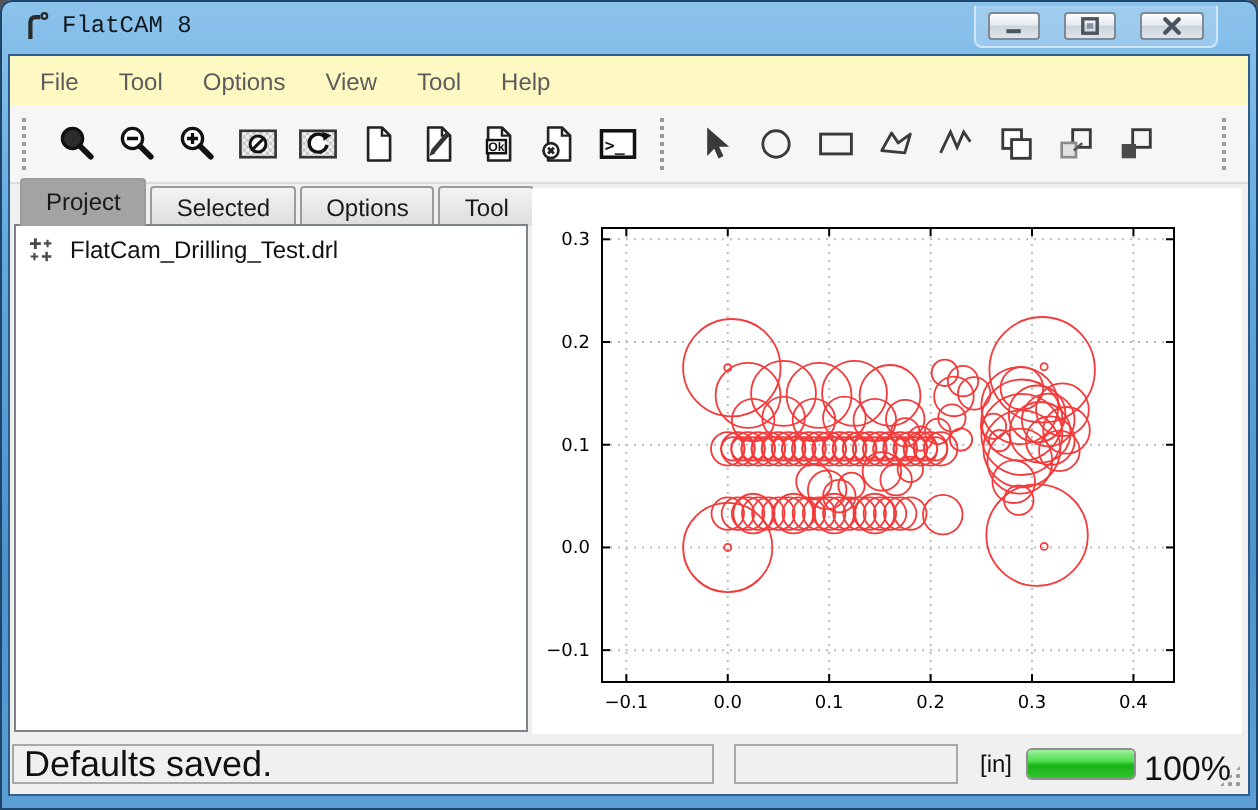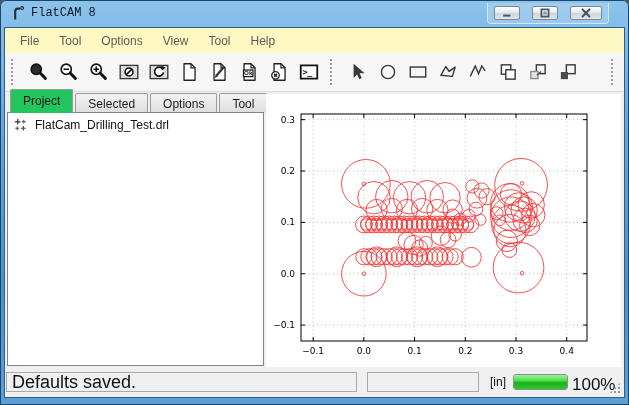--- a/index.html
+++ b/index.html
@@ -23,21 +23,21 @@
   .menubar{position:absolute;left:0;top:0;right:0;height:25px;background:#fef9c3;display:flex;align-items:center;padding-left:5px;}
   .menu-item{padding:4px 10px;font-size:12px;color:#5c5c5c;}
   .toolbar{position:absolute;left:0;top:25px;right:0;height:38px;background:#f6f6f6;border-bottom:1px solid #dcdcdc;display:flex;align-items:center;}
   .tb-handle{width:5px;height:26px;border-left:2px dotted #9a9a9a;margin:0 6px 0 6px;}
   .tb-end{margin-left:auto;margin-right:6px;}
   .tb-btn{width:30px;height:30px;border:none;background:transparent;padding:0;display:flex;align-items:center;justify-content:center;}
   
   .tab-bar{position:absolute;left:5px;top:63px;display:flex;align-items:flex-end;height:22px;}
   .tab{font-size:12px;color:#1a1a1a;border:1px solid #9b9b9b;border-bottom:none;border-radius:2px 2px 0 0;
        padding:3px 12px 3px 12px;background:linear-gradient(180deg,#f3f3f3,#dddddd);height:13px;margin-right:2px;}
-  .tab.active{background:#22c55e;height:16px;position:relative;z-index:2;padding-top:4px;margin-top:30px;}
+  .tab.active{background:#a3a3a3;height:16px;position:relative;z-index:2;padding-top:4px;margin-top:30px;}
   .tree{position:absolute;left:2px;top:84px;width:257px;height:254px;background:#fff;border:1px solid #7f838b;box-sizing:border-box;overflow:hidden;}
   .tree-item{display:flex;align-items:center;gap:7px;padding:4px 2px 2px 5px;font-size:12px;color:#111;}
   
   .figure{position:absolute;left:261px;top:66px;width:355px;height:273px;background:#fff;}
   
   .statusbar{position:absolute;left:0;right:0;top:341px;height:28px;background:#f0f0f0;}
   .status-box{position:absolute;top:3px;height:20px;border:1px solid #a9a9a9;box-sizing:border-box;
               font-size:18px;color:#111;display:flex;align-items:center;padding-left:5px;background:#f0f0f0;}
   .units{position:absolute;left:479px;top:6px;width:28px;font-size:12px;color:#111;text-align:center;}
   .progress{position:absolute;left:508px;top:5px;width:55px;height:16px;border:1px solid #8f8f8f;border-radius:3px;

